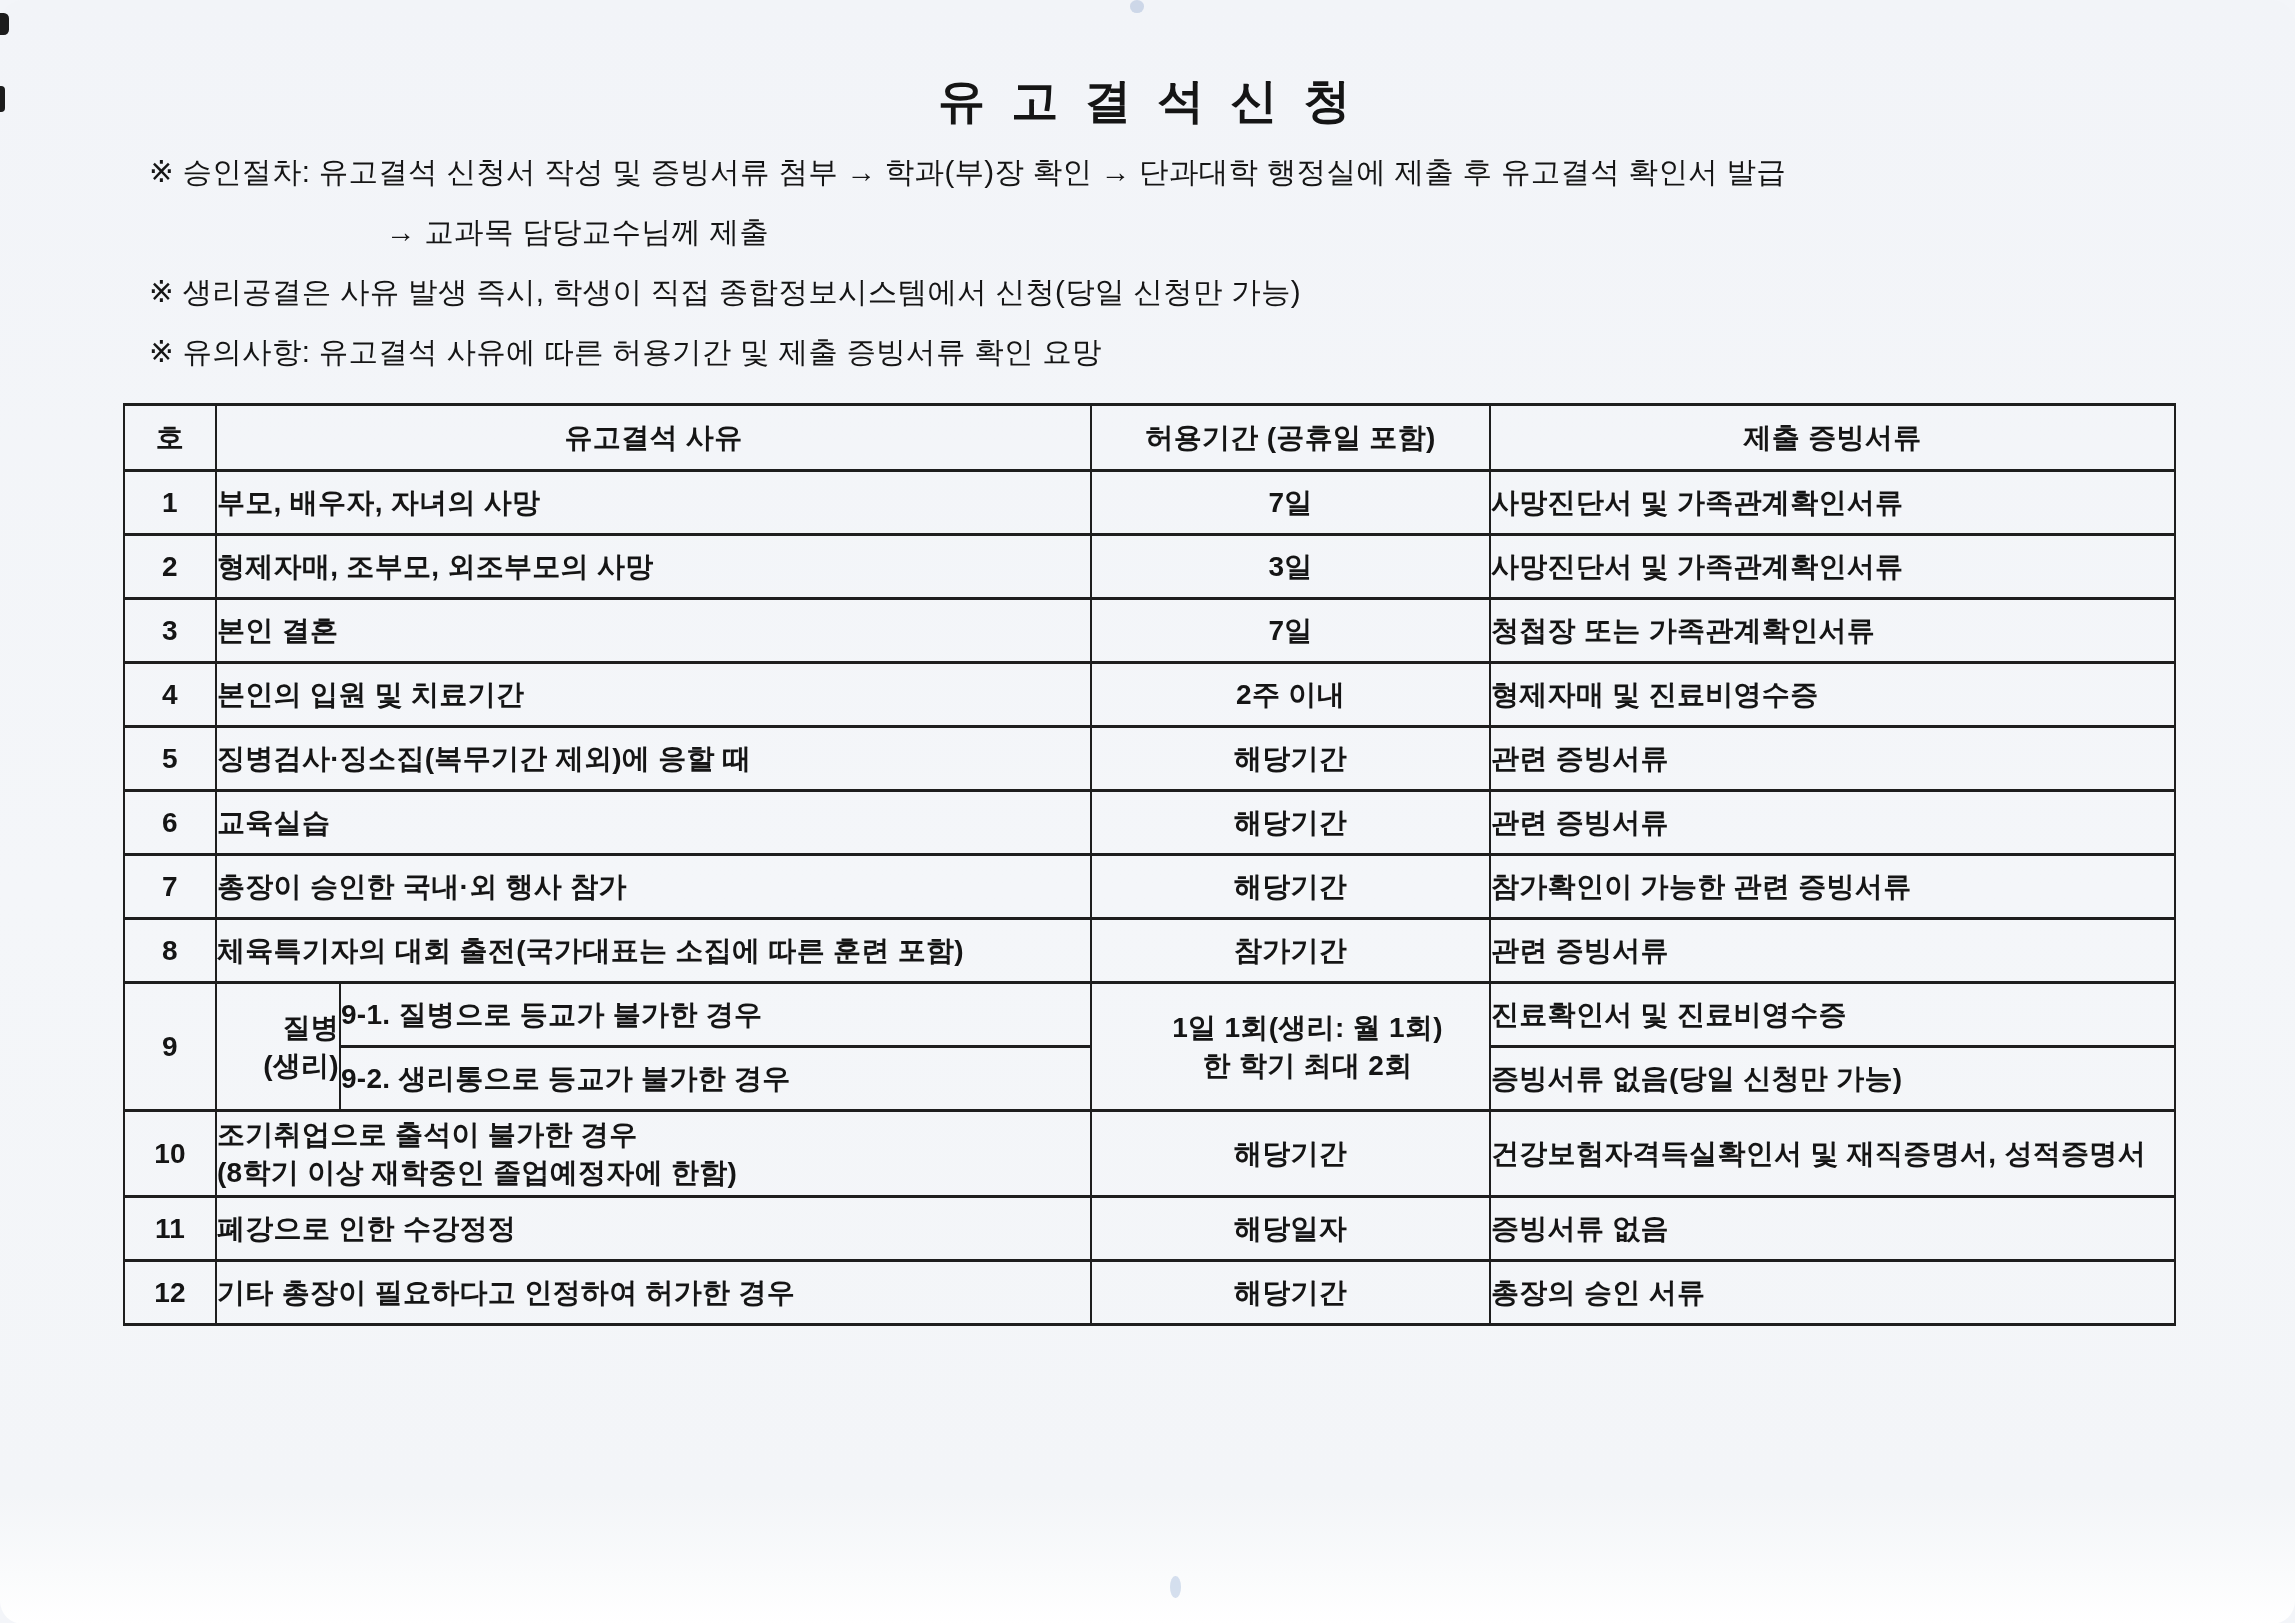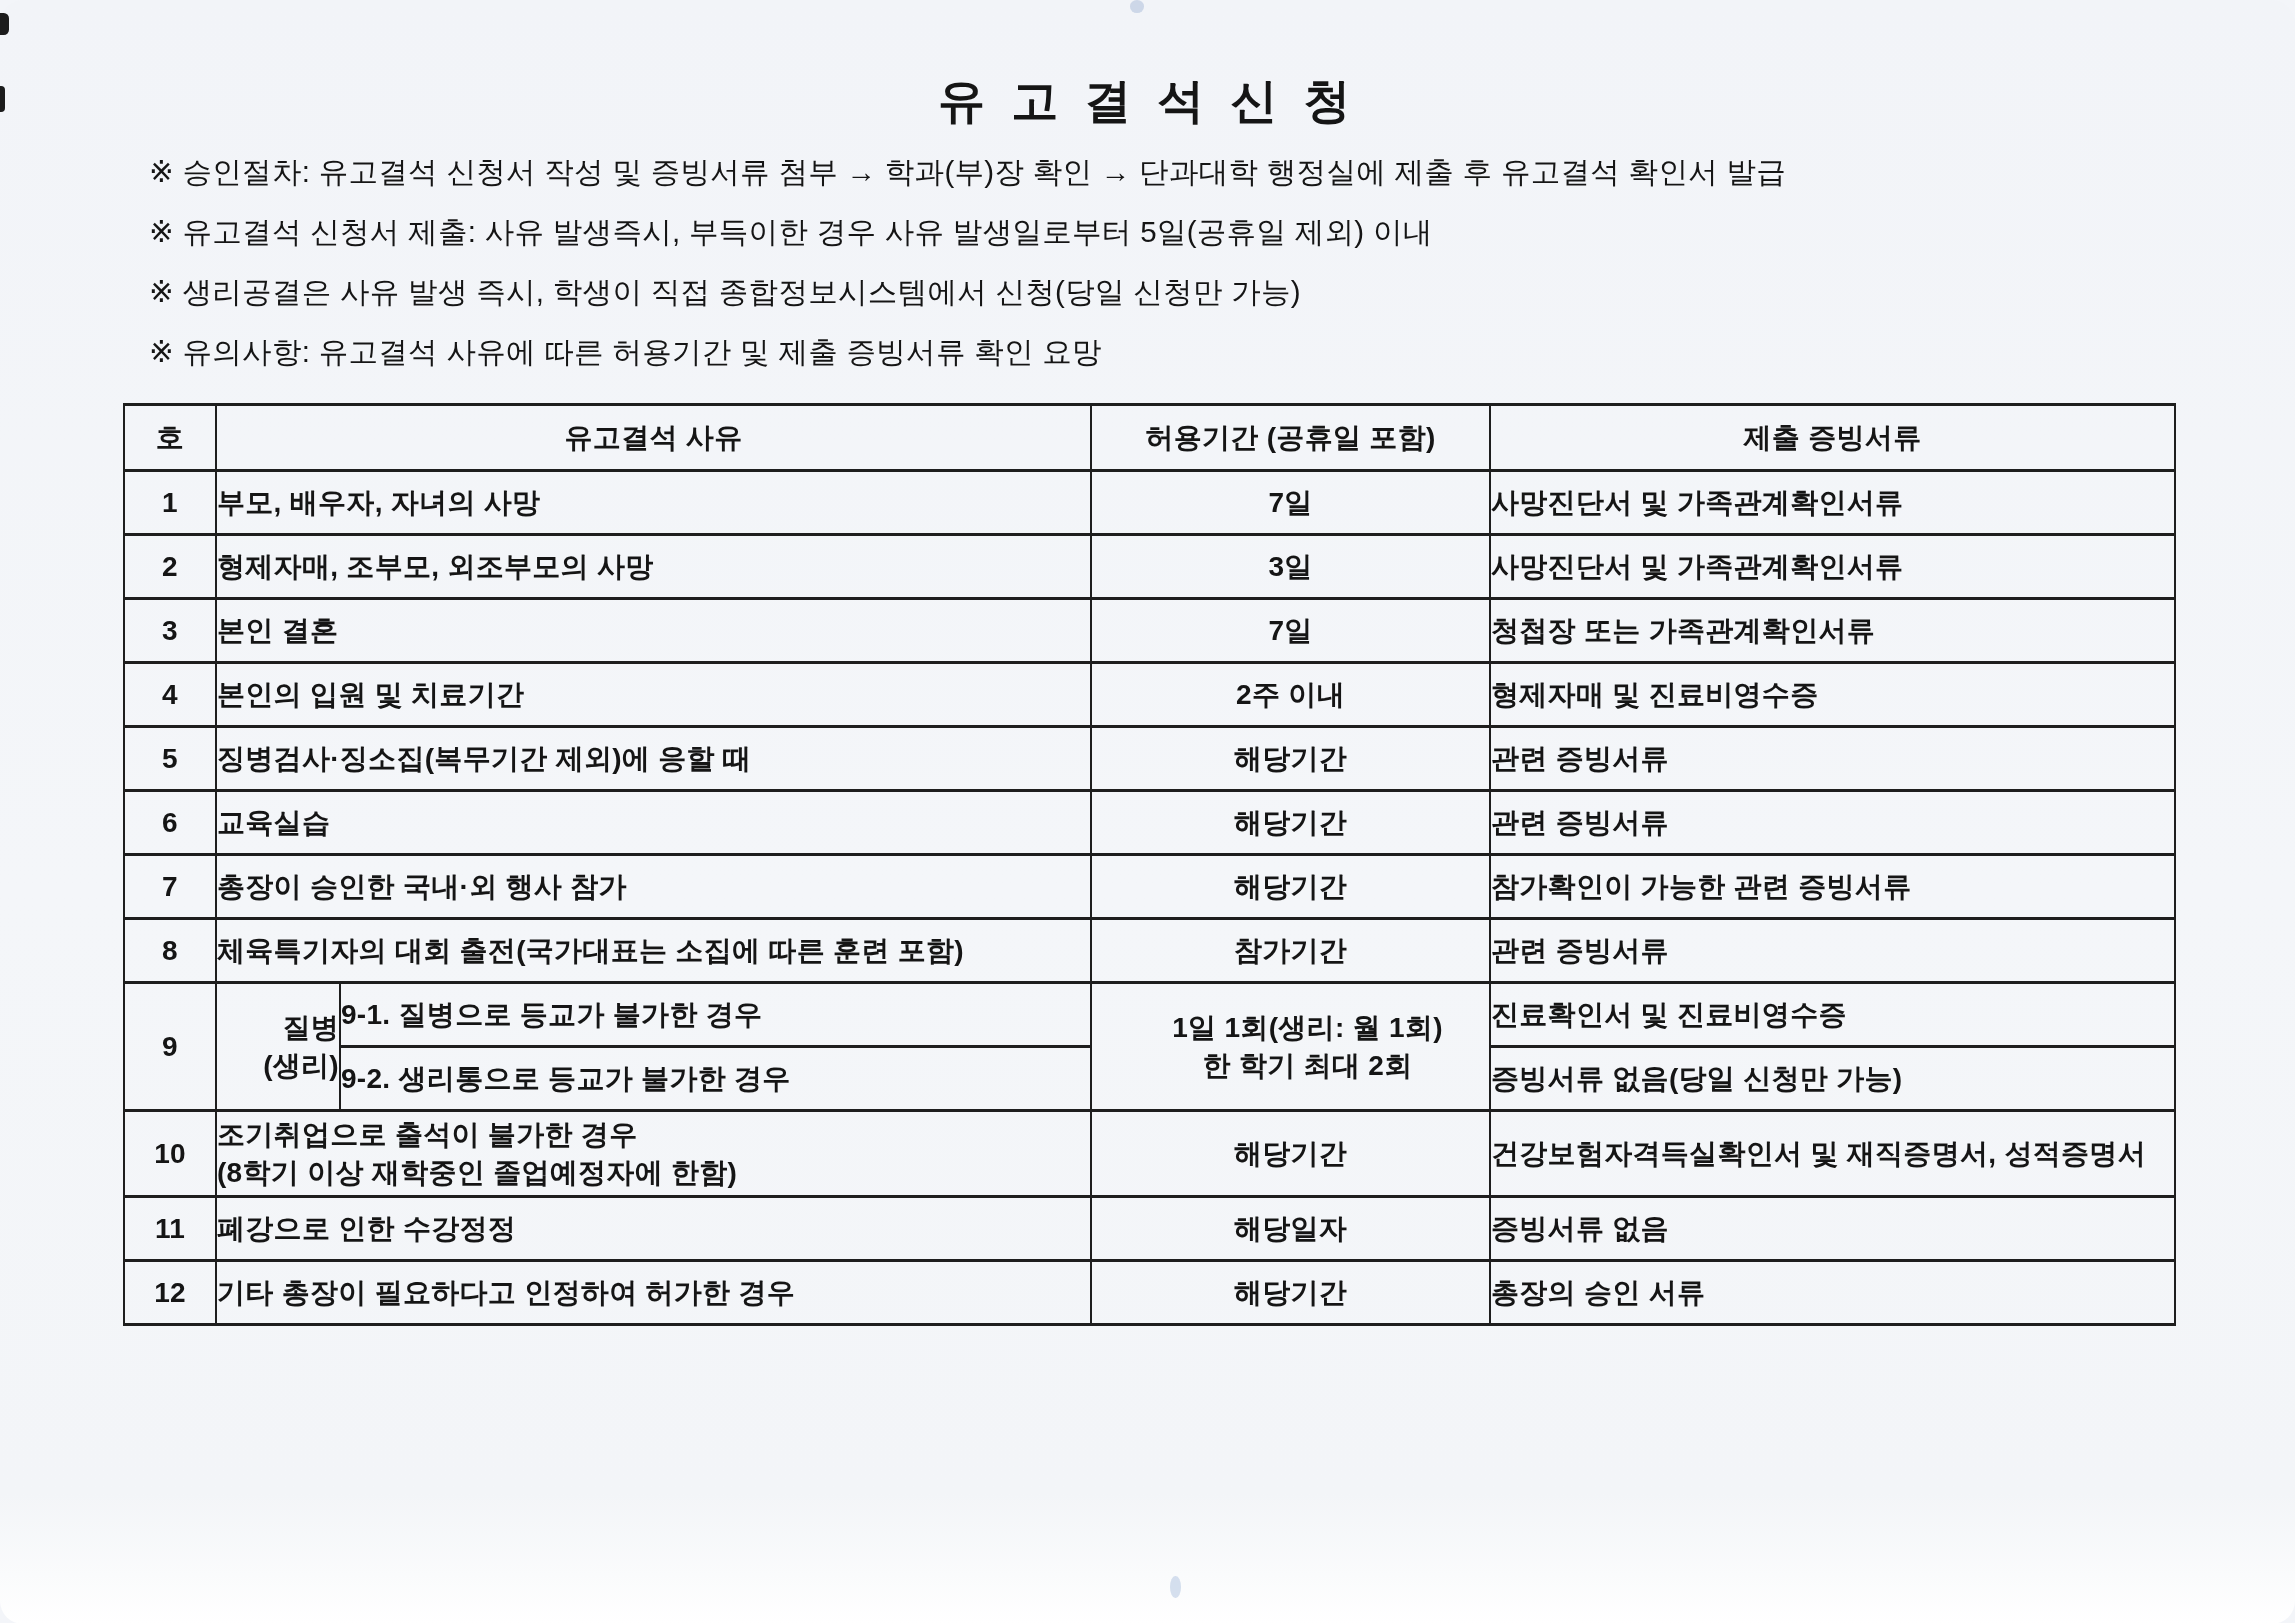--- a/index.html
+++ b/index.html
@@ -88,22 +88,22 @@
   <div class="scan-mark mark-1"></div>
   <div class="scan-mark mark-2"></div>
   <div class="smudge smudge-top"></div>
   <div class="smudge smudge-bottom"></div>
 
   <div class="title">유 고 결 석 신 청</div>
 
   <div class="notes">
     <div class="note">
       <div>※ 승인절차: 유고결석 신청서 작성 및 증빙서류 첨부 → 학과(부)장 확인 → 단과대학 행정실에 제출 후 유고결석 확인서 발급</div>
+      <div class="cont-line">→ 교과목 담당교수님께 제출</div>
     </div>
-    <div class="note">※ 유고결석 신청서 제출: 사유 발생즉시, 부득이한 경우 사유 발생일로부터 5일(공휴일 제외) 이내</div>
     <div class="note">※ 생리공결은 사유 발생 즉시, 학생이 직접 종합정보시스템에서 신청(당일 신청만 가능)</div>
     <div class="note">※ 유의사항: 유고결석 사유에 따른 허용기간 및 제출 증빙서류 확인 요망</div>
   </div>
 
 
   <table class="main">
     <colgroup>
       <col style="width:92px">
       <col style="width:124px">
       <col style="width:751px">

